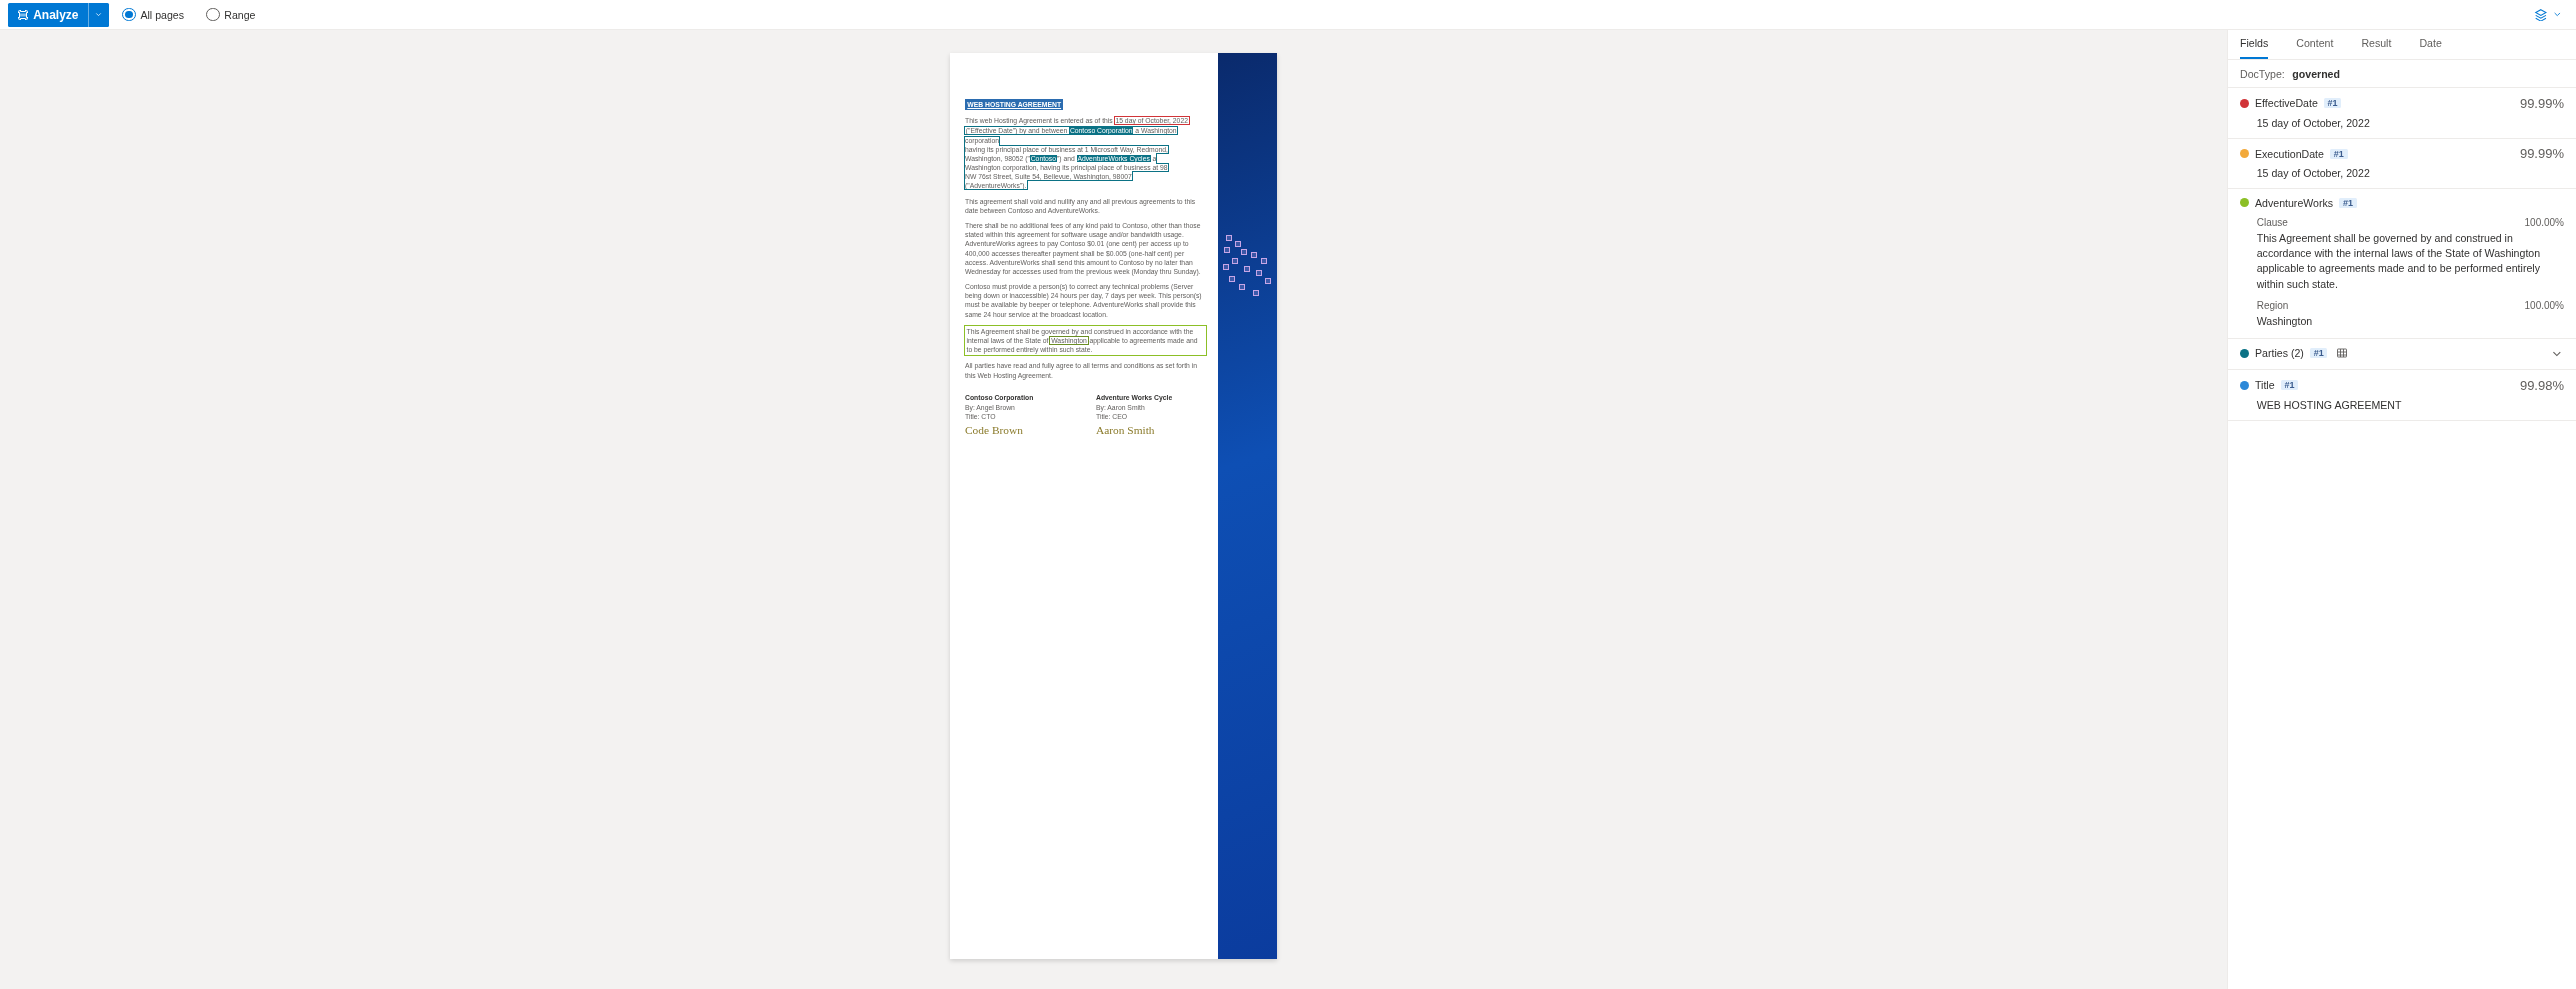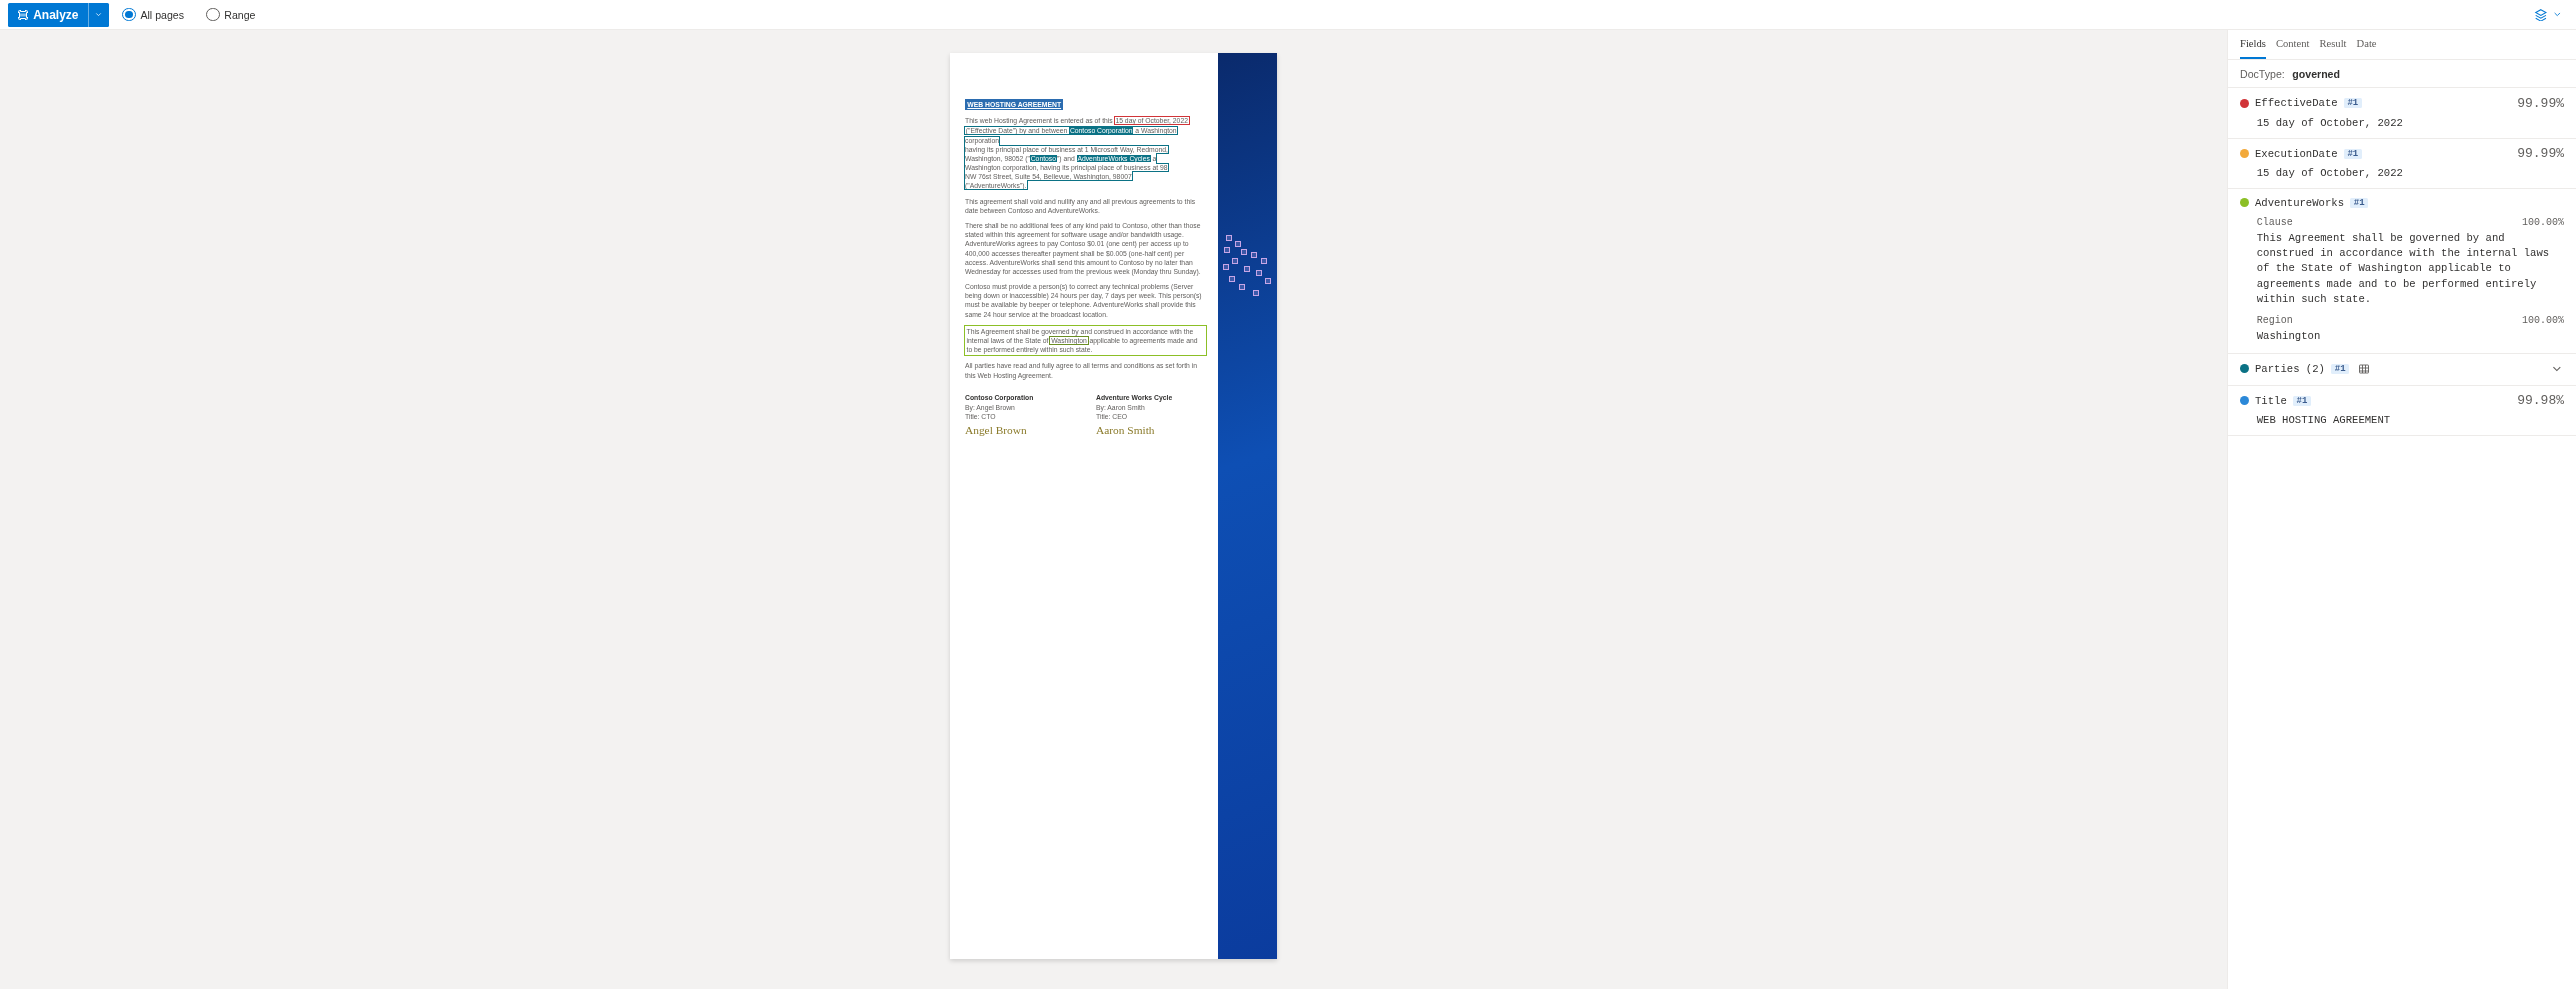--- a/index.html
+++ b/index.html
@@ -54,28 +54,28 @@
   .hl-green-box { outline:0.8px solid #8cbf26; padding:0.8px 1.5px; display:block; margin-top:7.6px; }
   .hl-green-word { outline:0.8px solid #6b8e23; padding:0 0.8px; }
 
   .sig-row { display:flex; margin-top:13.7px; gap:21px; }
   .sig-col { flex:1; font-size:6.8px; }
   .sig-col .head { font-weight:700; color:#323130; }
   .sig-col .sig { font-family:"Brush Script MT","Segoe Script",cursive; font-size:11.4px; color:#8a7a2a; margin-top:2.3px; }
 
   
   .side-panel { width:349px; border-left:0.8px solid #edebe9; display:flex; flex-direction:column; background:#fff; }
-  .tabs { display:flex; gap:10px; padding:0 12px; border-bottom:0.8px solid #edebe9; height:30px; align-items:flex-end;font-family:Liberation Serif, serif; }
+  .tabs { display:flex; gap:28px; padding:0 12px; border-bottom:0.8px solid #edebe9; height:30px; align-items:flex-end; }
   .tab { padding-bottom:7.6px; font-size:10.6px; color:#605e5c; cursor:pointer; border-bottom:2.3px solid transparent; }
   .tab.active { color:#323130; border-bottom-color:#0078d4; font-weight:400; }
 
   .doctype-row { padding:7.6px 12px; border-bottom:0.8px solid #edebe9; font-size:10.6px; color:#605e5c; }
   .doctype-row .val { color:#323130; font-weight:600; margin-left:4.6px; }
 
-  .fields-scroll { flex:1; overflow:auto;font-family:Liberation Mono, monospace; }
+  .fields-scroll { flex:1; overflow:auto; }
   .field-block { padding:7.6px 12px 9px; border-bottom:0.8px solid #edebe9; }
   .field-head { display:flex; align-items:center; gap:6px; }
   .swatch { width:9px; height:9px; border-radius:50%; flex-shrink:0; }
   .field-name { font-size:10.6px; color:#323130; }
   .badge { background:#e1eefb; color:#3b5c8e; font-size:9px; padding:0 3.8px; border-radius:1.5px; font-weight:600; }
   .table-icon { width:12px; height:12px; color:#605e5c; margin-left:3px; }
   .field-head .spacer { flex:1; }
   .confidence { font-size:13px; color:#605e5c; }
   .chev-expand { width:13.7px; height:13.7px; color:#605e5c; }
   .field-value { margin:6px 0 0 16.7px; font-size:10.6px; color:#323130; }
@@ -166,21 +166,21 @@
           <span>This Agreement shall be governed by and construed in accordance with the internal laws of the State of </span><span class="hl-green-word">Washington</span><span> applicable to agreements made and to be performed entirely within such state.</span>
         </span>
 
         <p>All parties have read and fully agree to all terms and conditions as set forth in this Web Hosting Agreement.</p>
 
         <div class="sig-row">
           <div class="sig-col">
             <div class="head">Contoso Corporation</div>
             <div>By: Angel Brown</div>
             <div>Title: CTO</div>
-            <div class="sig">Angel Brown</div>
+            <div class="sig">Code Brown</div>
           </div>
           <div class="sig-col">
             <div class="head">Adventure Works Cycle</div>
             <div>By: Aaron Smith</div>
             <div>Title: CEO</div>
             <div class="sig">Aaron Smith</div>
           </div>
         </div>
       </div>
       <div class="doc-sideart">

